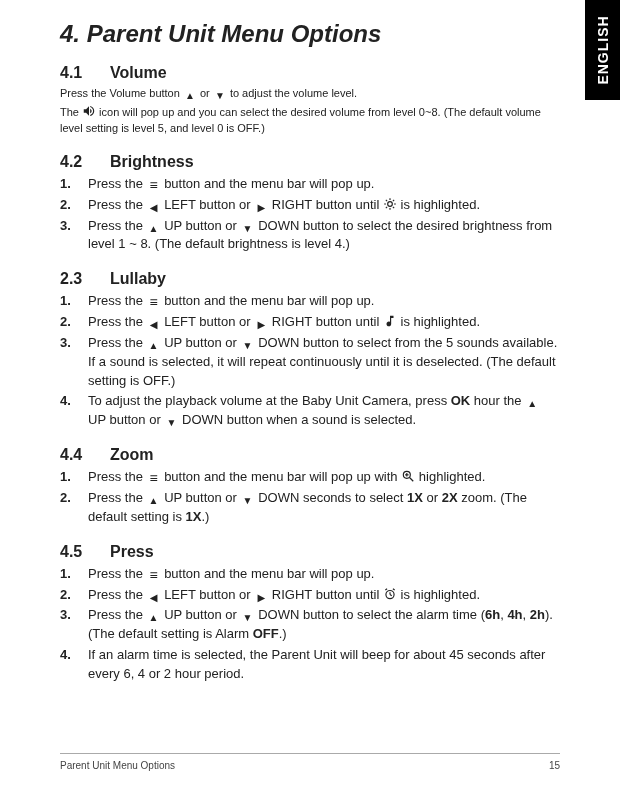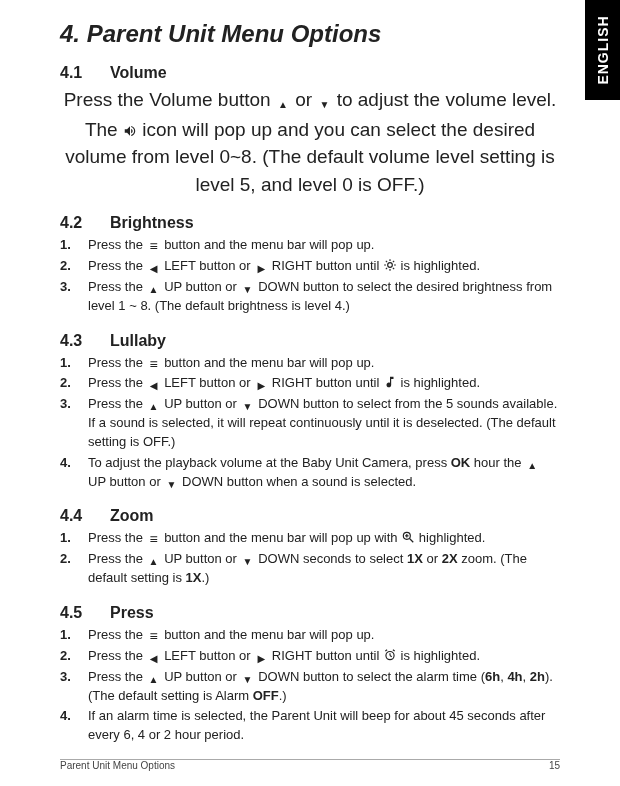--- a/index.html
+++ b/index.html
@@ -41,21 +41,21 @@
     font-size: 24px;
     margin-bottom: 8px;
   }
   h2 {
     font-size: 16px;
     font-weight: bold;
     margin-top: 16px;
     margin-bottom: 4px;
   }
   h2 .num { display:inline-block; width:50px; }
-  p { font-size: 19px; line-height: 1.45; margin-bottom: 2px; text-align: center; }
+  p { font-size: 11px; line-height: 1.45; margin-bottom: 2px; }
   ol { list-style: none; padding-left: 0; }
   ol li {
     font-size: 13px;
     line-height: 1.45;
     padding-left: 28px;
     position: relative;
     margin-bottom: 2px;
   }
   ol li .n {
     position: absolute;
@@ -76,21 +76,21 @@
   .tri-right::before { content: "▶"; font-size: 10px; }
   .menu-ico::before { content: "≡"; font-weight: bold; font-size: 14px; }
   .ok { font-weight: bold; }
   .bold { font-weight: bold; }
   .footer {
     position: absolute;
     bottom: 15px;
     left: 60px;
     right: 60px;
     border-top: 1px solid #aaa;
-    padding-top: 0;
+    padding-top: 6px;
     font-size: 10px;
     color: #444;
     display: flex;
     justify-content: space-between;
   }
   svg.small-icon { width: 14px; height: 14px; vertical-align: -2px; display: inline-block; }
 </style>
 </head>
 <body>
 
@@ -137,21 +137,21 @@
           </g>
         </svg>
       <span> is highlighted.</span>
     </li>
     <li><span class="n">3.</span>
       <span>Press the </span><span class="ico tri-up"></span><span> UP button or </span><span class="ico tri-down"></span><span> DOWN button to select the desired brightness from level 1 ~ 8. (The default brightness is level 4.)</span>
     </li>
   </ol>
 
   <h2>
-    <span class="num">4.3</span><span>Lullaby</span>
+    <span class="num">2.3</span><span>Lullaby</span>
   </h2>
   <ol>
     <li><span class="n">1.</span>
       <span>Press the </span><span class="ico menu-ico"></span><span> button and the menu bar will pop up.</span>
     </li>
     <li><span class="n">2.</span>
       <span>Press the </span><span class="ico tri-left"></span><span> LEFT button or </span><span class="ico tri-right"></span><span> RIGHT button until </span>
       <svg class="small-icon" viewBox="0 0 24 24">
           <path fill="#222" d="M12 3v10.55c-.59-.34-1.27-.55-2-.55-2.21 0-4 1.79-4 4s1.79 4 4 4 4-1.79 4-4V7h4V3h-6z"></path>
         </svg>

